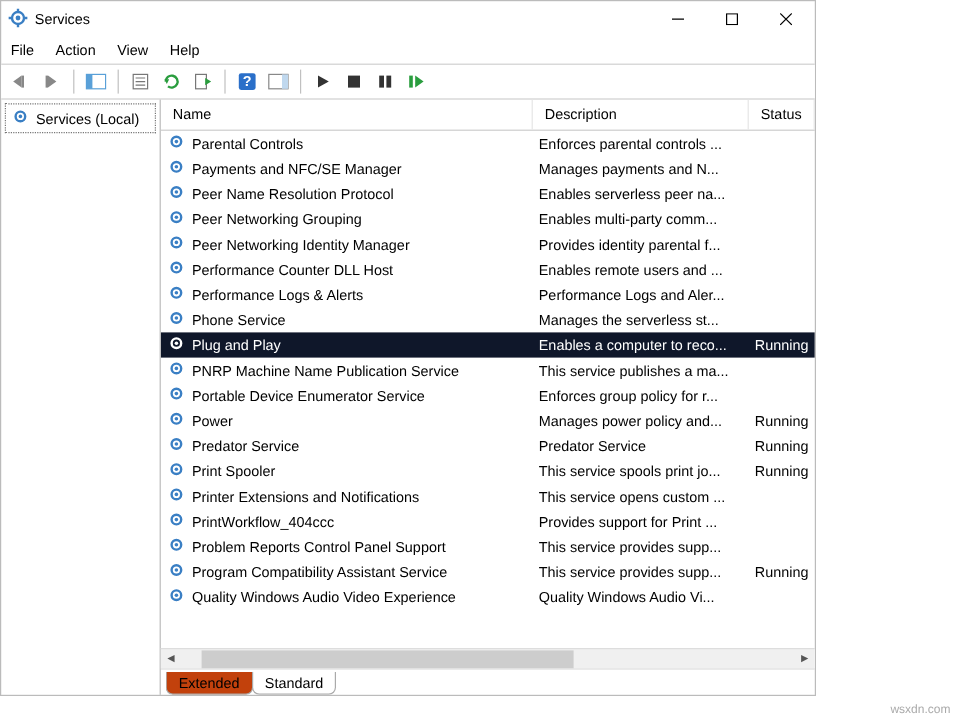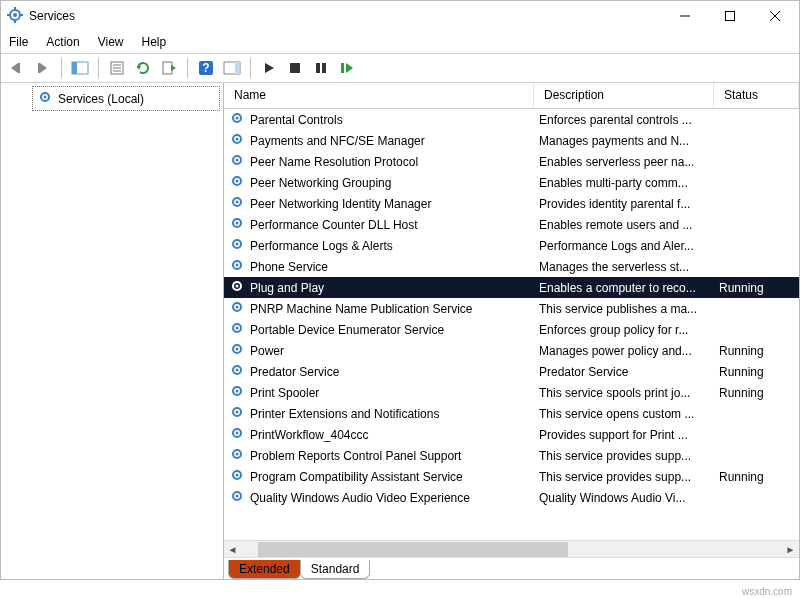--- a/index.html
+++ b/index.html
@@ -1,29 +1,29 @@
 <!DOCTYPE html>
 <html><head>
 <meta charset="utf-8">
 <style>
   * { box-sizing: border-box; font-family: "Segoe UI", Tahoma, sans-serif; font-size: 12px; }
   html, body { margin: 0; padding: 0; width: 800px; height: 599px; background: #fff; overflow: hidden; }
-  .window { width: 800px; height: 580px; border: 1px solid #bbb; display: flex; flex-direction: column; background: #fff; }
+  .window { width: 680px; height: 580px; border: 1px solid #bbb; display: flex; flex-direction: column; background: #fff; }
   .titlebar { height: 30px; display: flex; align-items: center; padding: 0 2px 0 6px; }
   .titlebar .gear { margin-right: 6px; }
   .titlebar .title { flex: 1; font-size: 12px; }
   .winbtns { display: flex; }
   .winbtn { width: 45px; height: 29px; display: flex; align-items: center; justify-content: center; font-family: Arial, sans-serif; }
   .menubar { height: 22px; display: flex; align-items: center; padding-left: 8px; gap: 18px; }
   .menubar span { font-size: 12px; }
   .toolbar { height: 30px; border-top: 1px solid #d0d0d0; border-bottom: 1px solid #d0d0d0; display: flex; align-items: center; padding: 0 4px; gap: 2px; background: #fff; }
   .tbtn { width: 24px; height: 24px; display: flex; align-items: center; justify-content: center; border-radius: 2px; }
   .tbtn svg { display: block; }
   .sep { width: 1px; height: 20px; background: #c0c0c0; margin: 0 4px; }
-  .body { flex: 1; display: flex; border-top: 0; min-height: 0; margin-left: 28px; }
+  .body { flex: 1; display: flex; border-top: 0; min-height: 0; }
   .treepane { width: 195px; border-right: 1px solid #bbb; padding: 3px; }
   .treeitem { display: flex; align-items: center; gap: 5px; padding: 2px 4px; border: 1px dotted #777; }
   .listpane { flex: 1; display: flex; flex-direction: column; min-height: 0; }
   .headerrow { display: flex; border-bottom: 1px solid #ccc; height: 26px; }
   .hcell { padding: 5px 10px; border-right: 1px solid #e5e5e5; font-size: 12px; }
   .c-name { width: 310px; }
   .c-desc { width: 180px; }
   .c-stat { flex: 1; }
   .rows { flex: 1; overflow: hidden; }
   .row { display: flex; align-items: center; height: 21px; }

